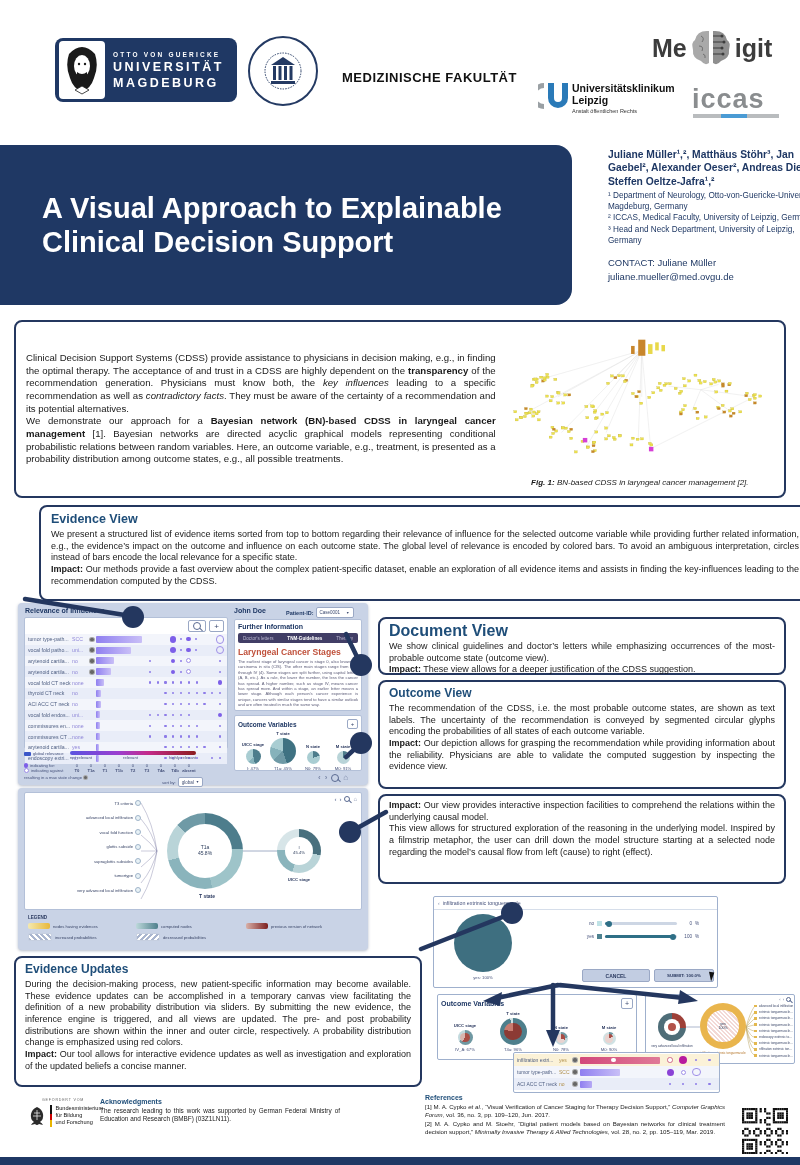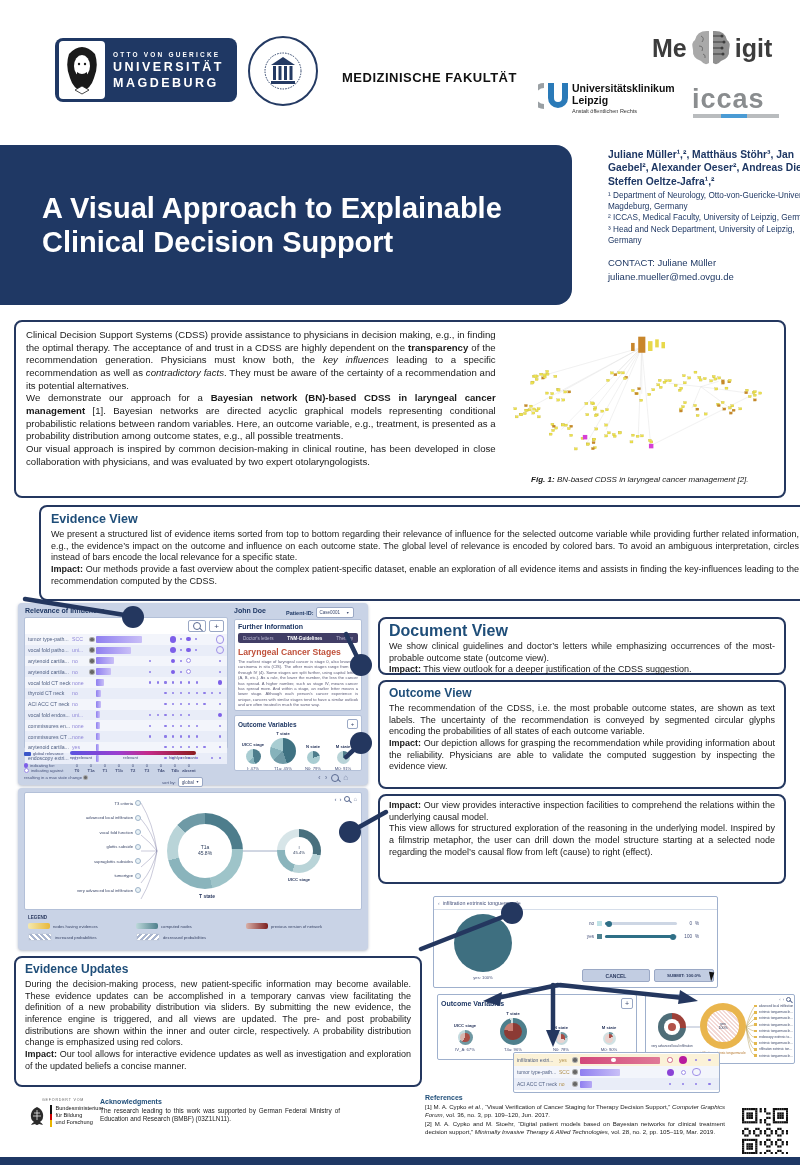--- a/index.html
+++ b/index.html
@@ -206,25 +206,24 @@
 
   <div style="margin-bottom:1px;">³ Head and Neck Department, University of Leipzig, Germany</div>
 </div>
     <div class="contact">
       <span style="font-weight:normal;">CONTACT:</span><span> Juliane Müller</span>
       <div>juliane.mueller@med.ovgu.de</div>
     </div>
   </div>
 
   <div class="box" style="left:14px;top:320px;width:772px;height:178px;padding:7px 10px;">
-    <div style="display:flex;gap:10px;height:100%;">
+    <div style="display:flex;gap:10px;height:100%;align-items:center;">
       <div style="flex:1.75;" class="body-txt">
         <div><span>Clinical Decision Support Systems (CDSS) provide assistance to physicians in decision making, e.g., in finding the optimal therapy. The acceptance of and trust in a CDSS are highly dependent on the </span><span style="font-weight: bold;">transparency</span><span> of the recommendation generation. Physicians must know both, the </span><span style="font-style: italic;">key influences</span><span> leading to a specific recommendation as well as </span><span style="font-style: italic;">contradictory facts</span><span>. They must be aware of the certainty of a recommendation and its potential alternatives.</span></div>
         <div><span>We demonstrate our approach for a </span><span style="font-weight: bold;">Bayesian network (BN)-based CDSS in laryngeal cancer management</span><span> [1]. Bayesian networks are directed acyclic graphical models representing conditional probabilistic relations between random variables. Here, an outcome variable, e.g., treatment, is presented as a probability distribution among outcome states, e.g., all possible treatments.</span></div>
-        <div><span>Our visual approach is inspired by common decision-making in clinical routine, has been developed in close collaboration with physicians, and was evaluated by two expert otolaryngologists.</span></div>
       </div>
       <div style="flex:1;display:flex;flex-direction:column;align-items:center;justify-content:flex-start;">
         <svg id="fig1-svg" width="268" height="144" viewBox="0 0 300 160">
             <line x1="152" y1="20" x2="40" y2="52" stroke="#d6d6d6" stroke-width="0.4"></line>
             <line x1="152" y1="20" x2="22" y2="90" stroke="#d6d6d6" stroke-width="0.4"></line>
             <line x1="152" y1="20" x2="58" y2="72" stroke="#d6d6d6" stroke-width="0.4"></line>
             <line x1="152" y1="20" x2="62" y2="112" stroke="#d6d6d6" stroke-width="0.4"></line>
             <line x1="152" y1="20" x2="100" y2="88" stroke="#d6d6d6" stroke-width="0.4"></line>
             <line x1="152" y1="20" x2="112" y2="112" stroke="#d6d6d6" stroke-width="0.4"></line>
             <line x1="152" y1="20" x2="120" y2="52" stroke="#d6d6d6" stroke-width="0.4"></line>
@@ -829,21 +828,21 @@
       <span>‹</span>
       <span>›</span>
       <span class="mag"></span>
       <span>⌂</span>
     </div>
   </div>
 
   <div class="box" style="left:378px;top:617px;width:408px;height:58px;padding:3px 9px;">
     <div class="sec-title" style="font-size:16px;margin-bottom:1px;">Document View</div>
     <div class="small-txt"><span>We show clinical guidelines and doctor’s letters while emphasizing occurrences of the most-probable outcome state (outcome view).</span></div>
-    <div class="small-txt"><span style="font-weight: bold;">Impact:</span><span> This view outlook for a deeper justification of the CDSS suggestion.</span></div>
+    <div class="small-txt"><span style="font-weight: bold;">Impact:</span><span> These view allows for a deeper justification of the CDSS suggestion.</span></div>
   </div>
 
   <div class="box" style="left:378px;top:680px;width:408px;height:109px;padding:4px 9px;">
     <div class="sec-title" style="font-size:12px;">Outcome View</div>
     <div class="small-txt"><span>The recommendation of the CDSS, i.e. the most probable outcome states, are shown as text labels. The uncertainty of the recommendation is conveyed by segmented circular glyphs encoding the probabilities of all states of each outcome variable.</span></div>
     <div class="small-txt"><span style="font-weight: bold;">Impact:</span><span> Our depiction allows for grasping the recommendation while providing information about the reliability. Physicians are able to validate the computed suggestion by inspecting the evidence view.</span></div>
   </div>
 
   <div class="box" style="left:378px;top:794px;width:408px;height:90px;padding:4px 9px;">
     <div class="small-txt"><span style="font-weight: bold;">Impact:</span><span> Our view provides interactive inspection facilities to comprehend the relations within the underlying causal model.</span></div>

